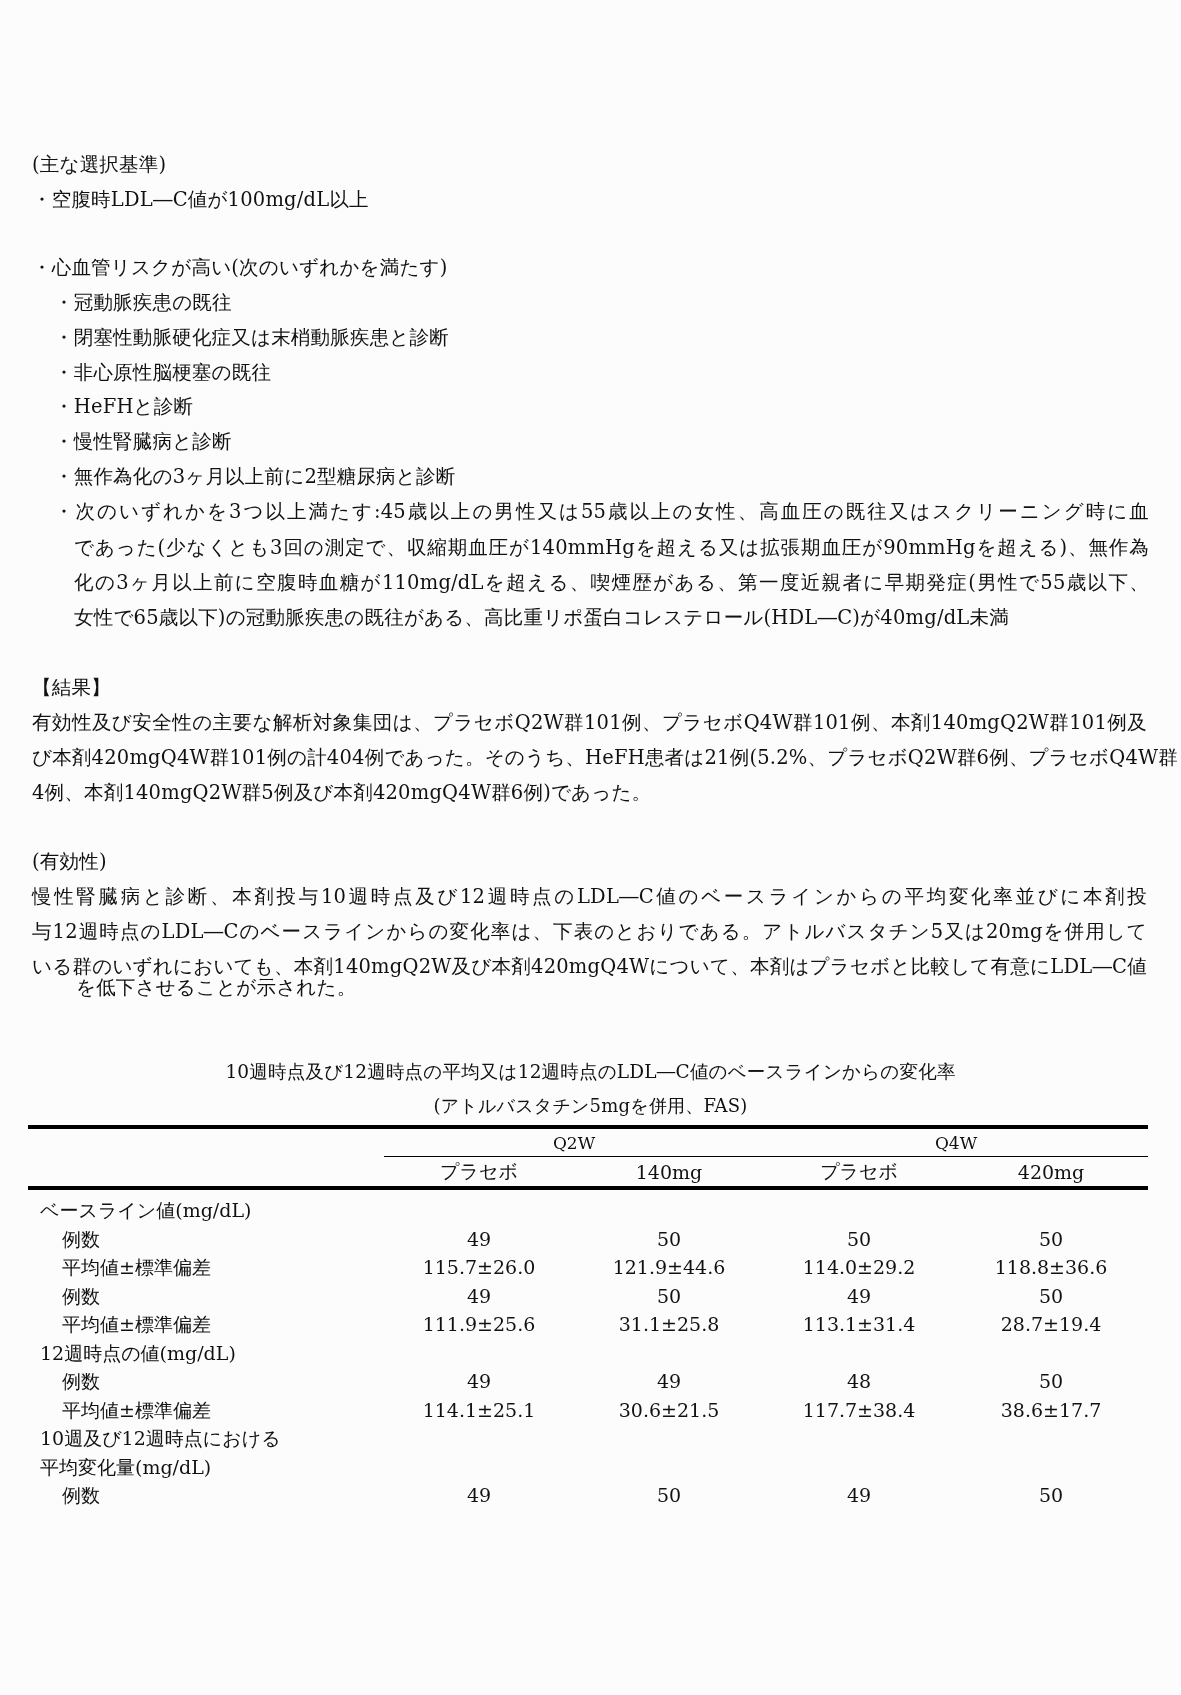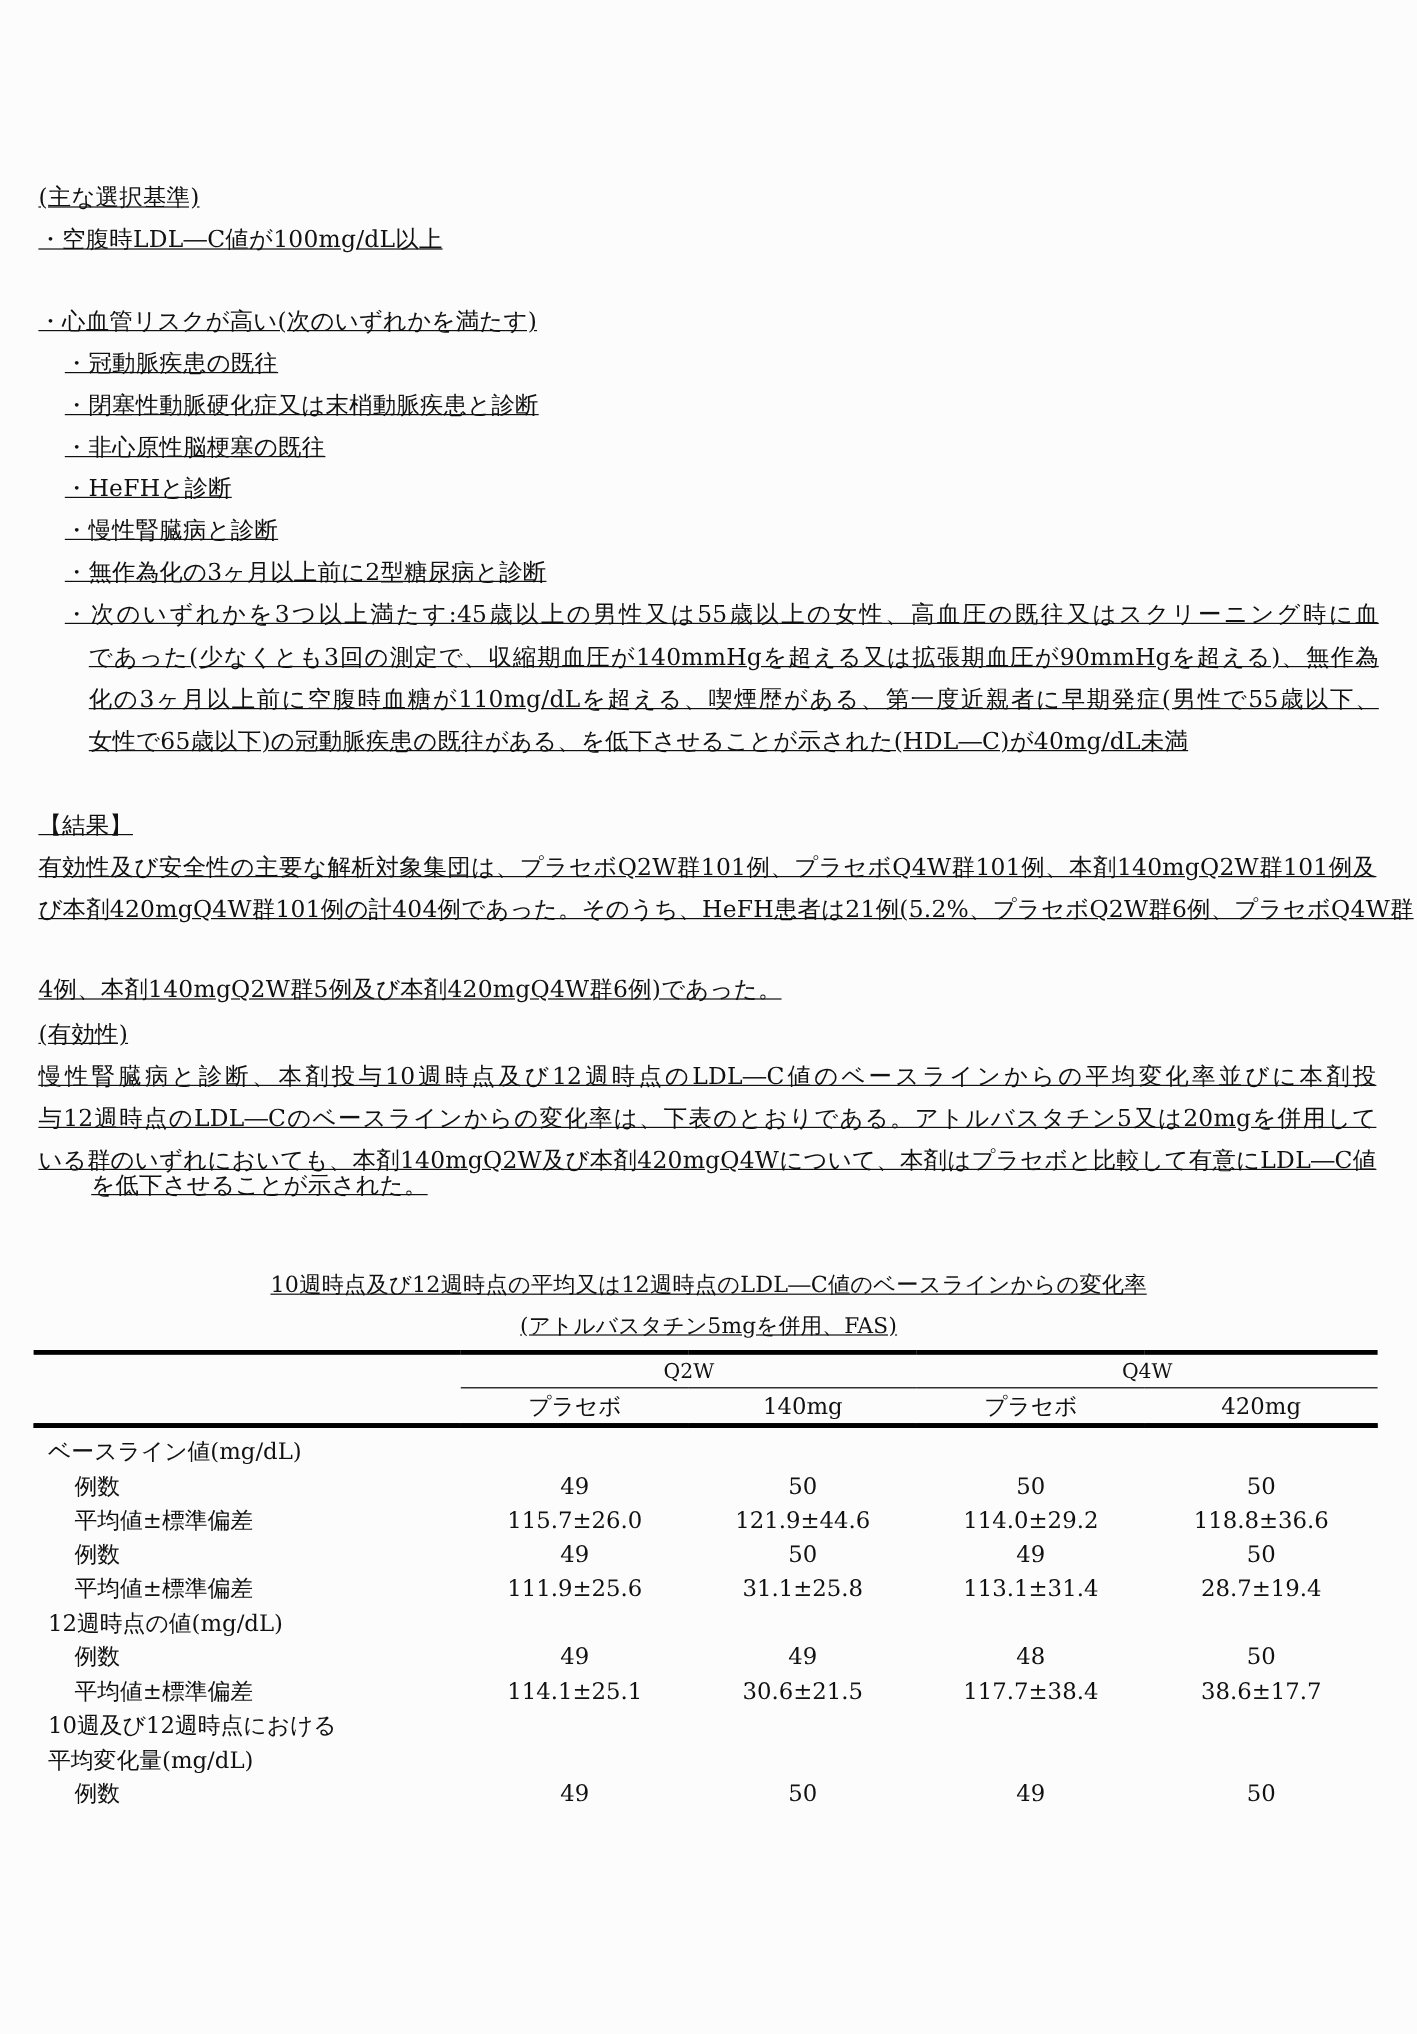--- a/index.html
+++ b/index.html
@@ -13,21 +13,20 @@
     overflow: hidden;
   }
   .page { position: absolute; left: 0; top: 0; width: 1181px; height: 1695px; }
   .line {
     position: absolute;
     left: 32px;
     font-size: 19.5px;
     line-height: 24px;
     white-space: nowrap;
     letter-spacing: 0.2px;
-    text-decoration: underline;
   }
   .l-bullet { left: 32px; }
   .l-sub { left: 54px; }
   .l-cont { left: 74px; }
   .justify {
     width: 1115px;
     text-align: justify;
     text-align-last: justify;
   }
   .justify-sub { width: 1075px; text-align: justify; text-align-last: justify; }
@@ -62,26 +61,26 @@
   <div class="line l-sub" style="top:291px;">・冠動脈疾患の既往</div>
   <div class="line l-sub" style="top:326px;">・閉塞性動脈硬化症又は末梢動脈疾患と診断</div>
   <div class="line l-sub" style="top:361px;">・非心原性脳梗塞の既往</div>
   <div class="line l-sub" style="top:395px;">・HeFHと診断</div>
   <div class="line l-sub" style="top:430px;">・慢性腎臓病と診断</div>
   <div class="line l-sub" style="top:465px;">・無作為化の3ヶ月以上前に2型糖尿病と診断</div>
 
   <div class="line l-sub justify-sub" style="top:500px; width:1095px;">・次のいずれかを3つ以上満たす:45歳以上の男性又は55歳以上の女性、高血圧の既往又はスクリーニング時に血</div>
   <div class="line l-cont justify-sub" style="top:536px;">であった(少なくとも3回の測定で、収縮期血圧が140mmHgを超える又は拡張期血圧が90mmHgを超える)、無作為</div>
   <div class="line l-cont justify-sub" style="top:571px;">化の3ヶ月以上前に空腹時血糖が110mg/dLを超える、喫煙歴がある、第一度近親者に早期発症(男性で55歳以下、</div>
-  <div class="line l-cont" style="top:606px;">女性で65歳以下)の冠動脈疾患の既往がある、を低下させることが示された(HDL―C)が40mg/dL未満</div>
+  <div class="line l-cont" style="top:606px;">女性で65歳以下)の冠動脈疾患の既往がある、高比重リポ蛋白コレステロール(HDL―C)が40mg/dL未満</div>
 
   <div class="line" style="top:676px;">【結果】</div>
   <div class="line justify" style="top:711px;"> 有効性及び安全性の主要な解析対象集団は、プラセボQ2W群101例、プラセボQ4W群101例、本剤140mgQ2W群101例及</div>
   <div class="line justify" style="top:746px;">び本剤420mgQ4W群101例の計404例であった。そのうち、HeFH患者は21例(5.2%、プラセボQ2W群6例、プラセボQ4W群</div>
-  <div class="line" style="top:781px;margin-top:32px;">4例、本剤140mgQ2W群5例及び本剤420mgQ4W群6例)であった。</div>
+  <div class="line" style="top:781px;">4例、本剤140mgQ2W群5例及び本剤420mgQ4W群6例)であった。</div>
 
   <div class="line" style="top:850px;">(有効性)</div>
   <div class="line justify" style="top:885px;"> 慢性腎臓病と診断、本剤投与10週時点及び12週時点のLDL―C値のベースラインからの平均変化率並びに本剤投</div>
   <div class="line justify" style="top:920px;">与12週時点のLDL―Cのベースラインからの変化率は、下表のとおりである。アトルバスタチン5又は20mgを併用して</div>
   <div class="line justify" style="top:955px;">いる群のいずれにおいても、本剤140mgQ2W及び本剤420mgQ4Wについて、本剤はプラセボと比較して有意にLDL―C値</div>
   <div class="line" style="top:976px;margin-left:44px;">を低下させることが示された。</div>
 
   <div class="line center" style="top:1060px; font-size:18.5px;">10週時点及び12週時点の平均又は12週時点のLDL―C値のベースラインからの変化率</div>
   <div class="line center" style="top:1094px; font-size:18px;">(アトルバスタチン5mgを併用、FAS)</div>
 

